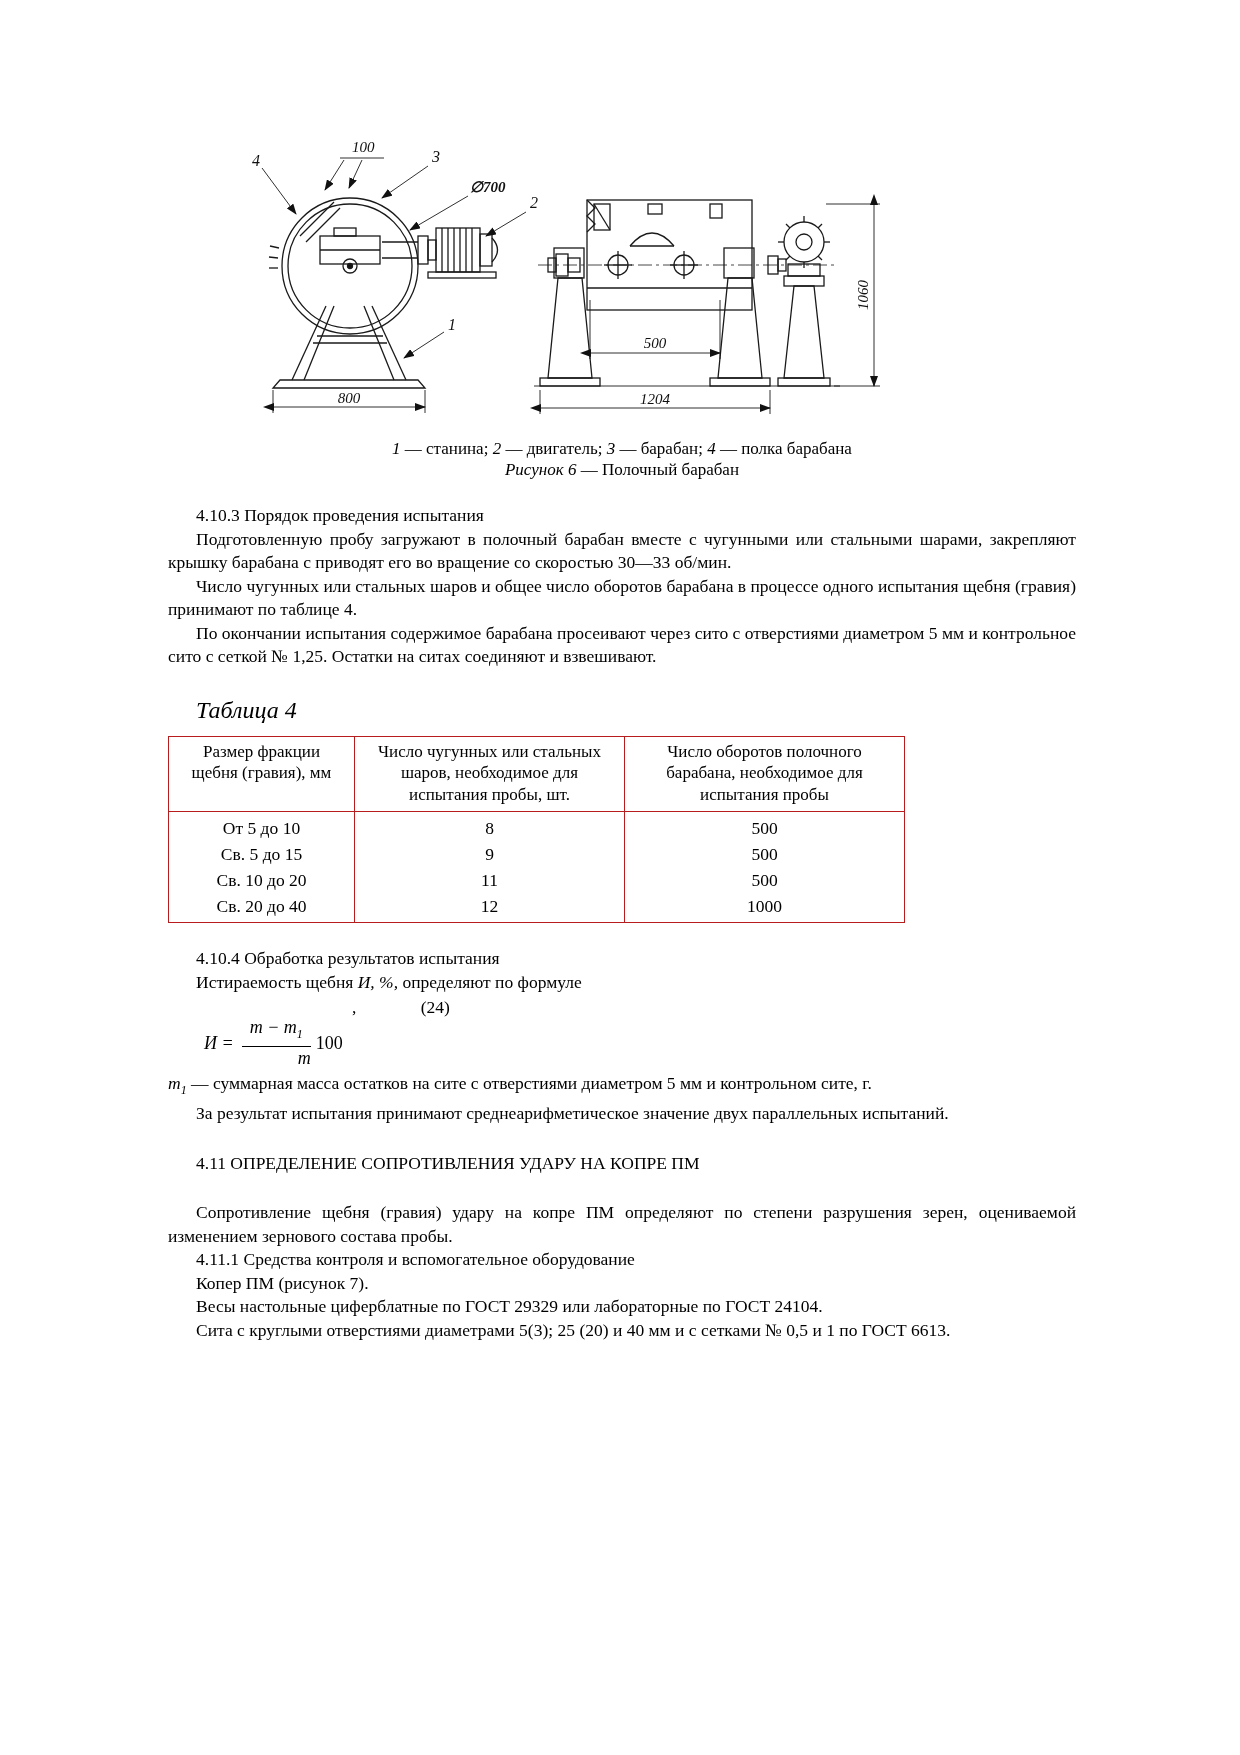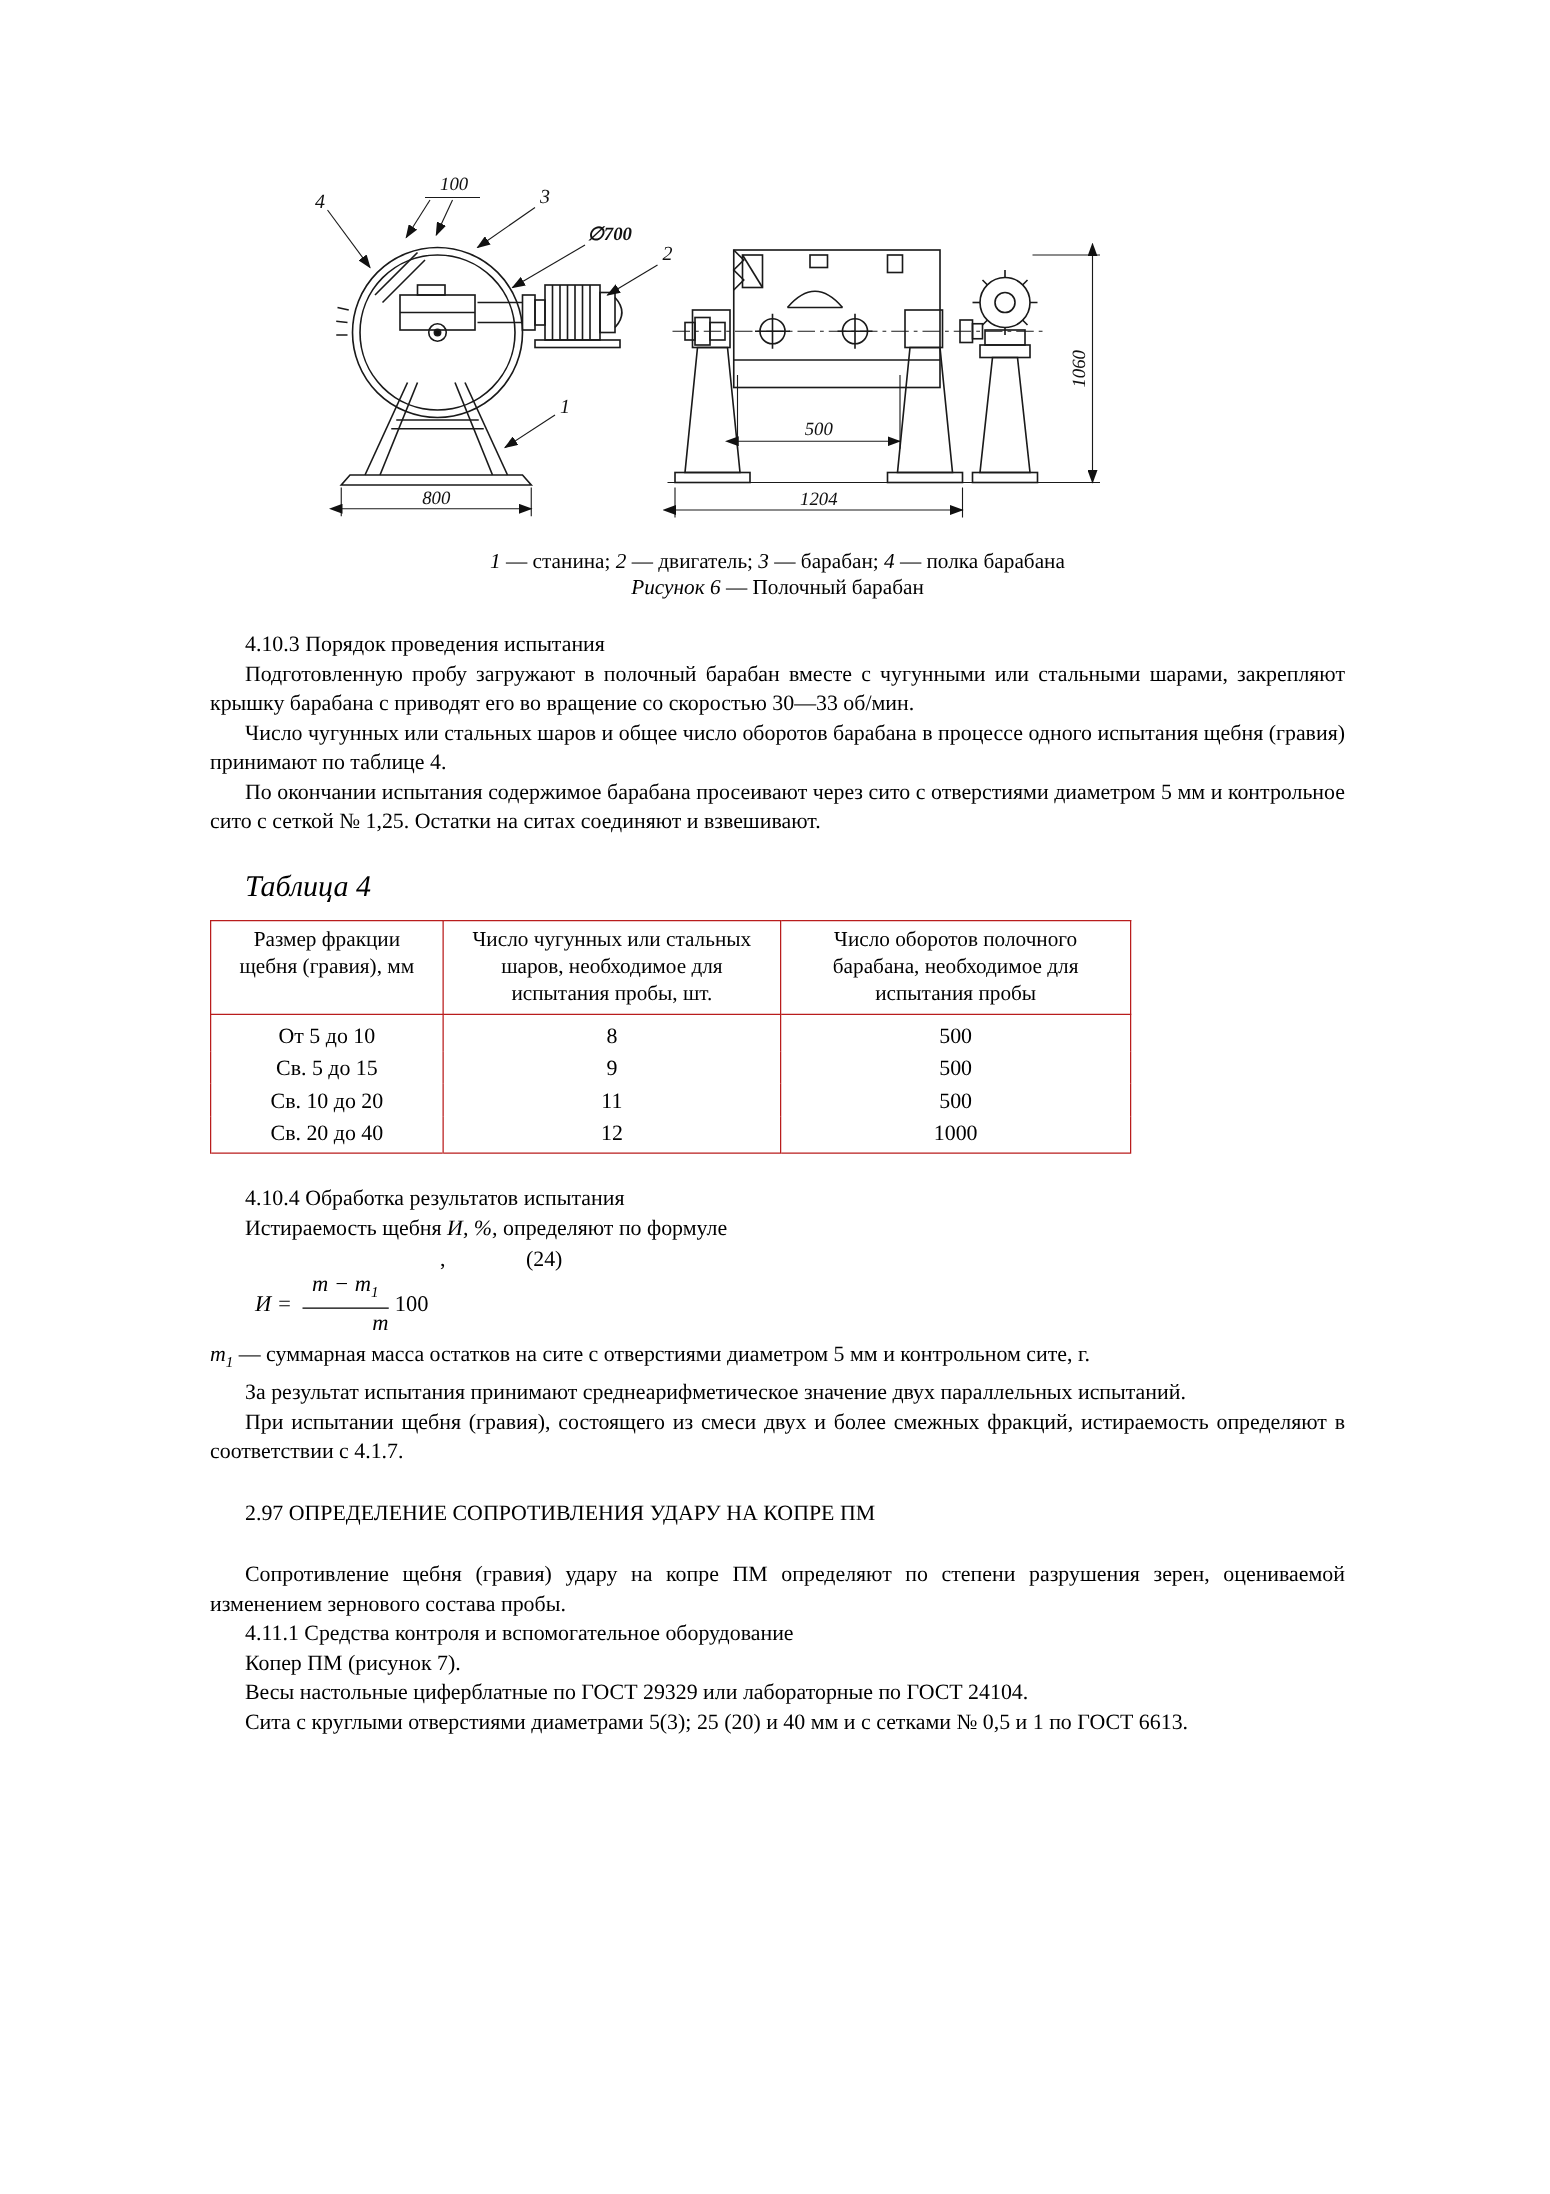--- a/index.html
+++ b/index.html
@@ -274,22 +274,21 @@
     <span><i>И = </i></span>
     <span class="frac">
       <span class="fnum"><i>m − m</i><sub>1</sub></span>
       <span class="fden"><i>m</i></span>
     </span>
     <span>100</span>
   </div>
 
   <p class="body ni"><i>m</i><sub>1</sub><span> — суммарная масса остатков на сите с отверстиями диаметром 5 мм и контрольном сите, г.</span></p>
   <p class="body">За результат испытания принимают среднеарифметическое значение двух параллельных испытаний.</p>
-  <p class="body">При испытании щебня (гравия), состоящего из смеси двух и более смежных фракций, истираемость определяют в соответствии с 4.1.7.</p>
-
-  <p class="body h411">2.97 ОПРЕДЕЛЕНИЕ СОПРОТИВЛЕНИЯ УДАРУ НА КОПРЕ ПМ</p>
+
+  <p class="body h411">4.11 ОПРЕДЕЛЕНИЕ СОПРОТИВЛЕНИЯ УДАРУ НА КОПРЕ ПМ</p>
   <p class="body">Сопротивление щебня (гравия) удару на копре ПМ определяют по степени разрушения зерен, оцениваемой изменением зернового состава пробы.</p>
   <p class="body">4.11.1 Средства контроля и вспомогательное оборудование</p>
   <p class="body">Копер ПМ (рисунок 7).</p>
   <p class="body">Весы настольные циферблатные по ГОСТ 29329 или лабораторные по ГОСТ 24104.</p>
   <p class="body">Сита с круглыми отверстиями диаметрами 5(3); 25 (20) и 40 мм и с сетками № 0,5 и 1 по ГОСТ 6613.</p>
 
 </div>
 
 </body></html>

